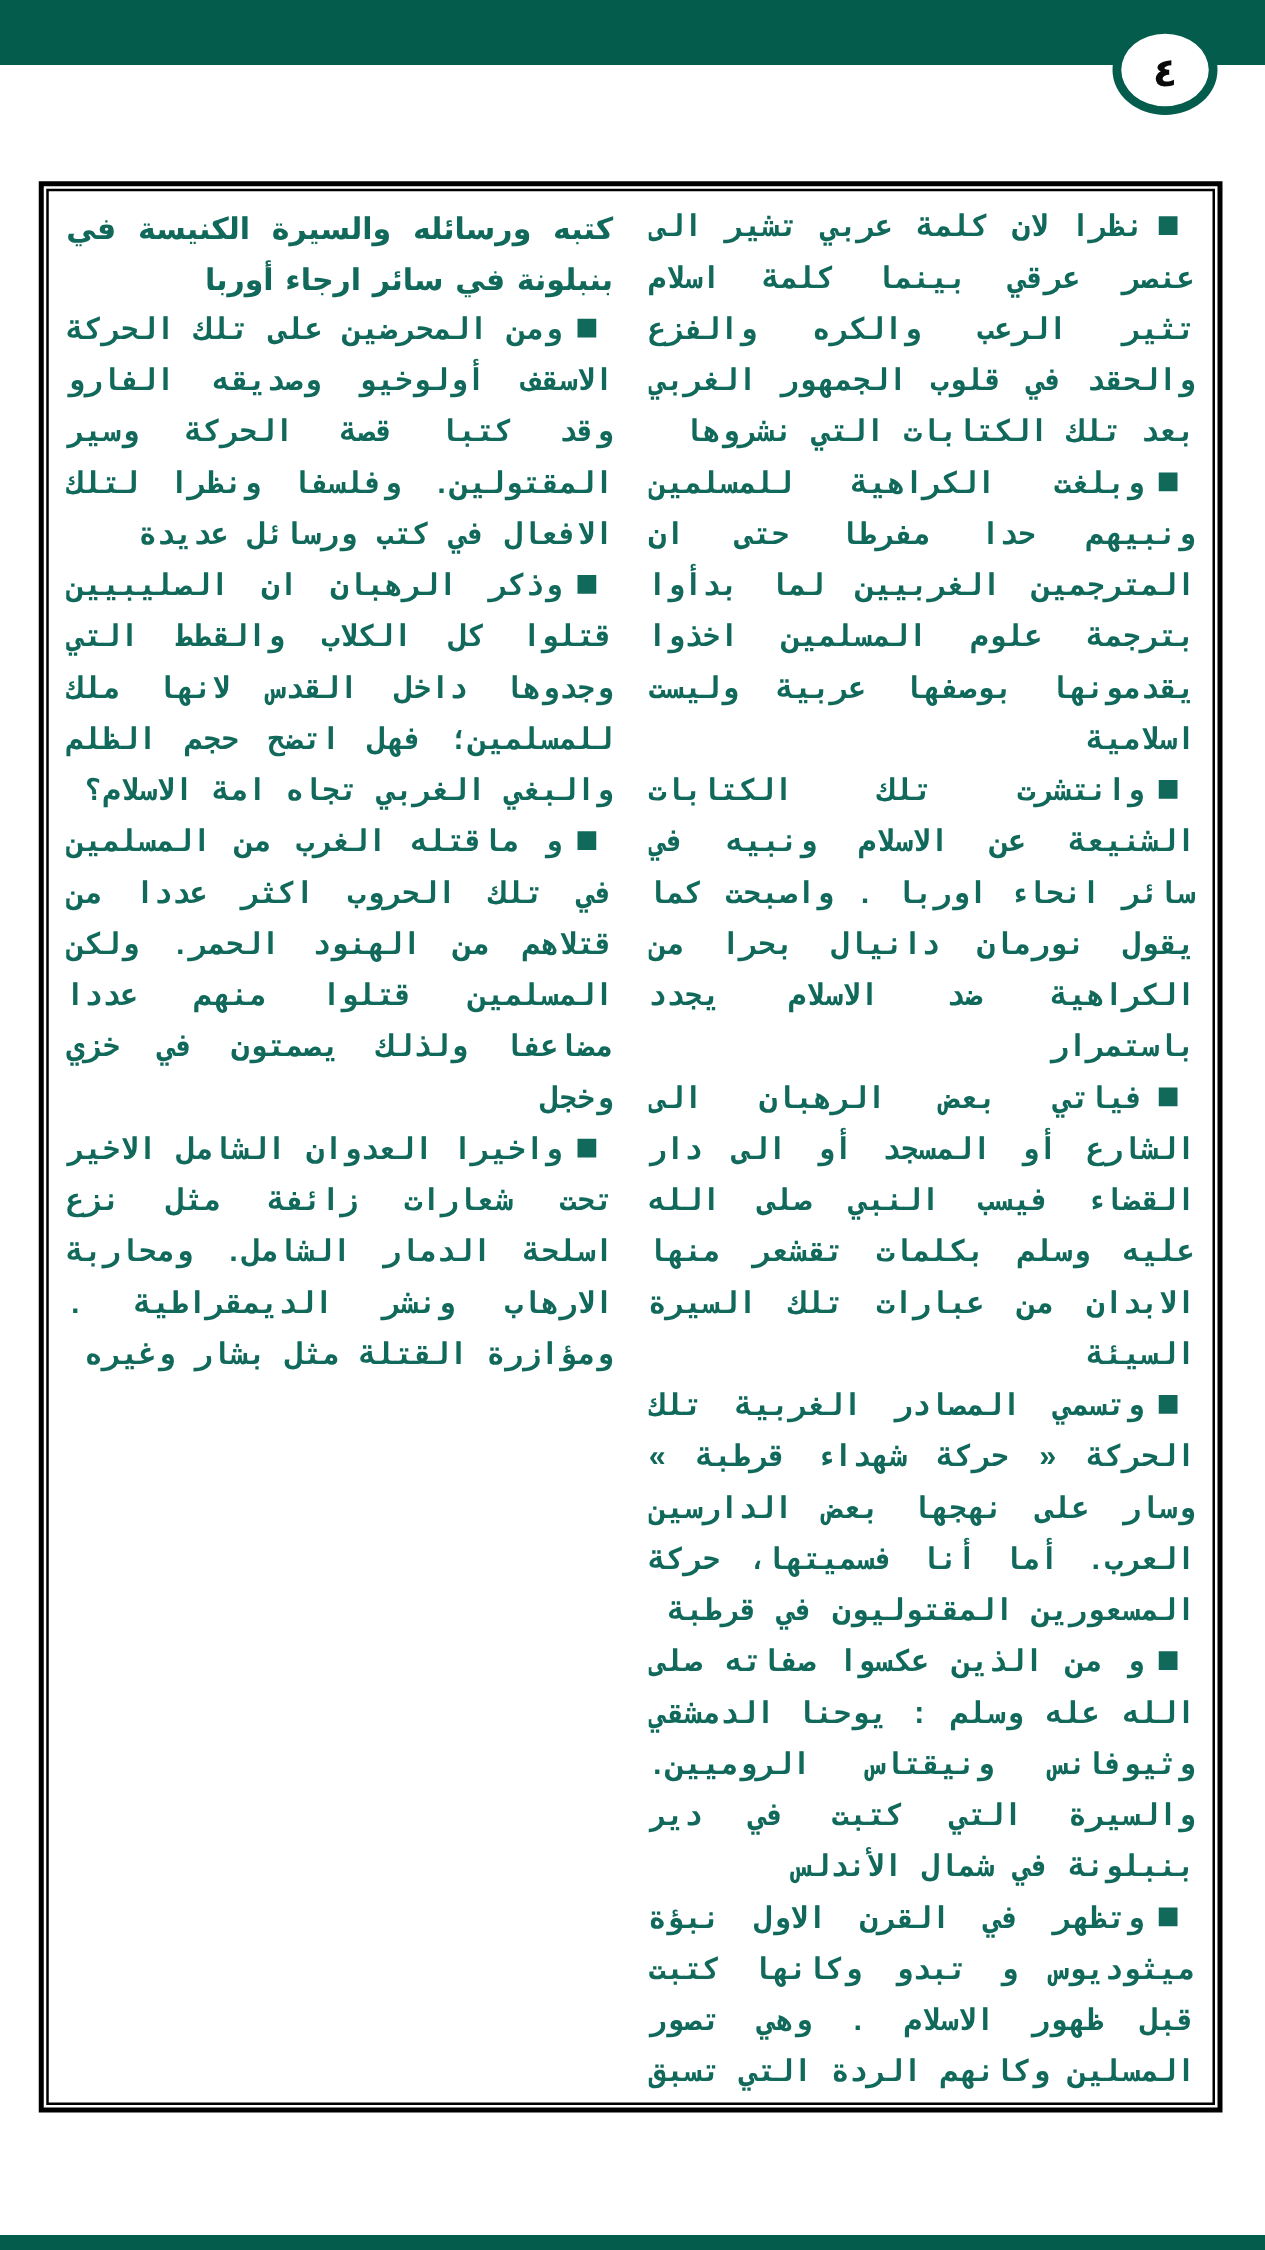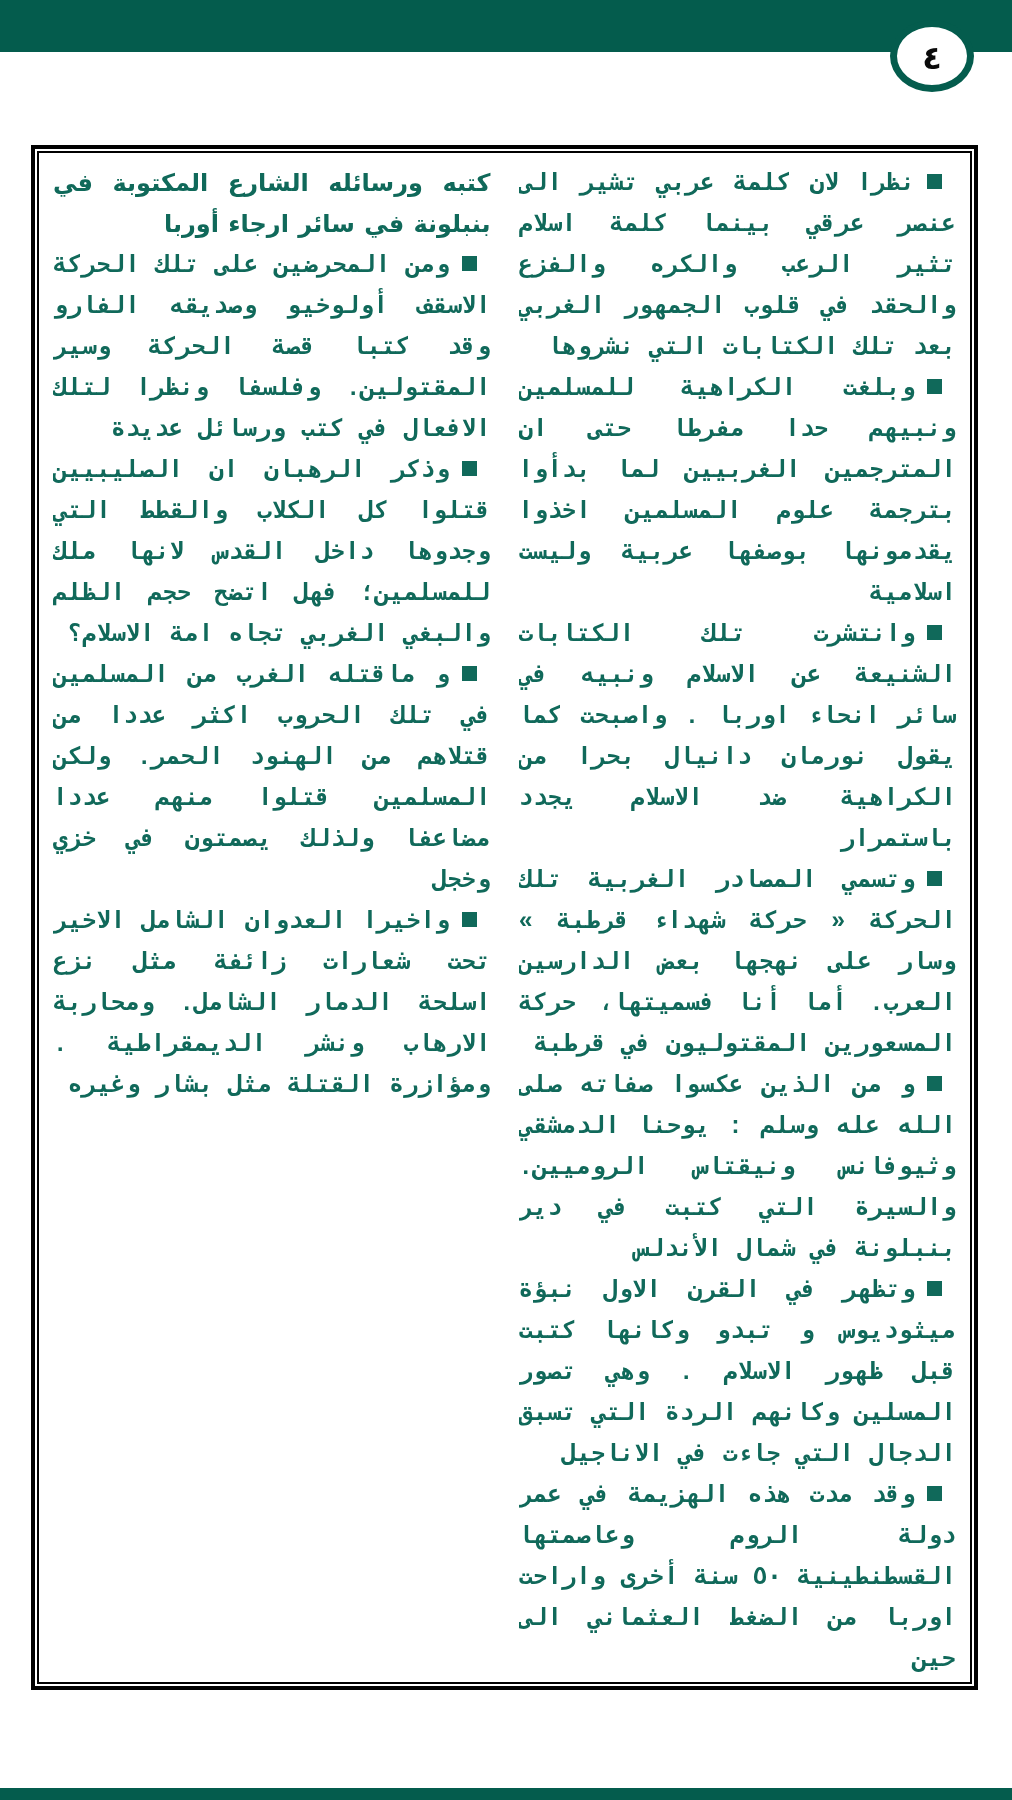--- a/index.html
+++ b/index.html
@@ -92,27 +92,28 @@
     <span>٤</span>
   </div>
 
   <div class="frame-outer">
     <div class="frame-inner">
       <div class="columns">
         <div class="col">
             <p class="bulleted"><span class="bullet"></span>نظرا لان كلمة عربي تشير الى عنصر عرقي بينما كلمة اسلام تثير الرعب والكره والفزع والحقد في قلوب الجمهور الغربي بعد تلك الكتابات التي نشروها</p>
             <p class="bulleted"><span class="bullet"></span>وبلغت الكراهية للمسلمين ونبيهم حدا مفرطا حتى ان المترجمين الغربيين لما بدأوا بترجمة علوم المسلمين اخذوا يقدمونها بوصفها عربية وليست اسلامية</p>
             <p class="bulleted"><span class="bullet"></span>وانتشرت تلك الكتابات الشنيعة عن الاسلام ونبيه في سائر انحاء اوربا . واصبحت كما يقول نورمان دانيال بحرا من الكراهية ضد الاسلام يجدد باستمرار</p>
+            <p class="bulleted"><span class="bullet"></span>فياتي بعض الرهبان الى الشارع أو المسجد أو الى دار القضاء فيسب النبي صلى الله عليه وسلم بكلمات تقشعر منها الابدان من عبارات تلك السيرة السيئة</p>
             <p class="bulleted"><span class="bullet"></span>وتسمي المصادر الغربية تلك الحركة « حركة شهداء قرطبة » وسار على نهجها بعض الدارسين العرب. أما أنا فسميتها، حركة المسعورين المقتوليون في قرطبة</p>
             <p class="bulleted"><span class="bullet"></span>و من الذين عكسوا صفاته صلى الله عله وسلم : يوحنا الدمشقي وثيوفانس ونيقتاس الروميين. والسيرة التي كتبت في دير بنبلونة في شمال الأندلس</p>
             <p class="bulleted"><span class="bullet"></span>وتظهر في القرن الاول نبؤة ميثوديوس و تبدو وكانها كتبت قبل ظهور الاسلام . وهي تصور المسلين وكانهم الردة التي تسبق الدجال التي جاءت في الاناجيل</p>
             <p class="bulleted"><span class="bullet"></span>وقد مدت هذه الهزيمة في عمر دولة الروم وعاصمتها القسطنطينية ٥٠ سنة أخرى واراحت اوربا من الضغط العثماني الى حين</p>
           </div>
         <div class="col">
-            <p>كتبه ورسائله الشارع المكتوبة في بنبلونة في سائر ارجاء أوربا</p>
+            <p>كتبه ورسائله والسيرة الكنيسة في بنبلونة في سائر ارجاء أوربا</p>
             <p class="bulleted"><span class="bullet"></span>ومن المحرضين على تلك الحركة الاسقف أولوخيو وصديقه الفارو وقد كتبا قصة الحركة وسير المقتولين. وفلسفا ونظرا لتلك الافعال في كتب ورسائل عديدة</p>
             <p class="bulleted"><span class="bullet"></span>وذكر الرهبان ان الصليبيين قتلوا كل الكلاب والقطط التي وجدوها داخل القدس لانها ملك للمسلمين؛ فهل اتضح حجم الظلم والبغي الغربي تجاه امة الاسلام؟</p>
             <p class="bulleted"><span class="bullet"></span>و ماقتله الغرب من المسلمين في تلك الحروب اكثر عددا من قتلاهم من الهنود الحمر. ولكن المسلمين قتلوا منهم عددا مضاعفا ولذلك يصمتون في خزي وخجل</p>
             <p class="bulleted"><span class="bullet"></span>واخيرا العدوان الشامل الاخير تحت شعارات زائفة مثل نزع اسلحة الدمار الشامل. ومحاربة الارهاب ونشر الديمقراطية . ومؤازرة القتلة مثل بشار وغيره</p>
           </div>
       </div>
     </div>
   </div>
 
   <div class="bottombar"></div>

